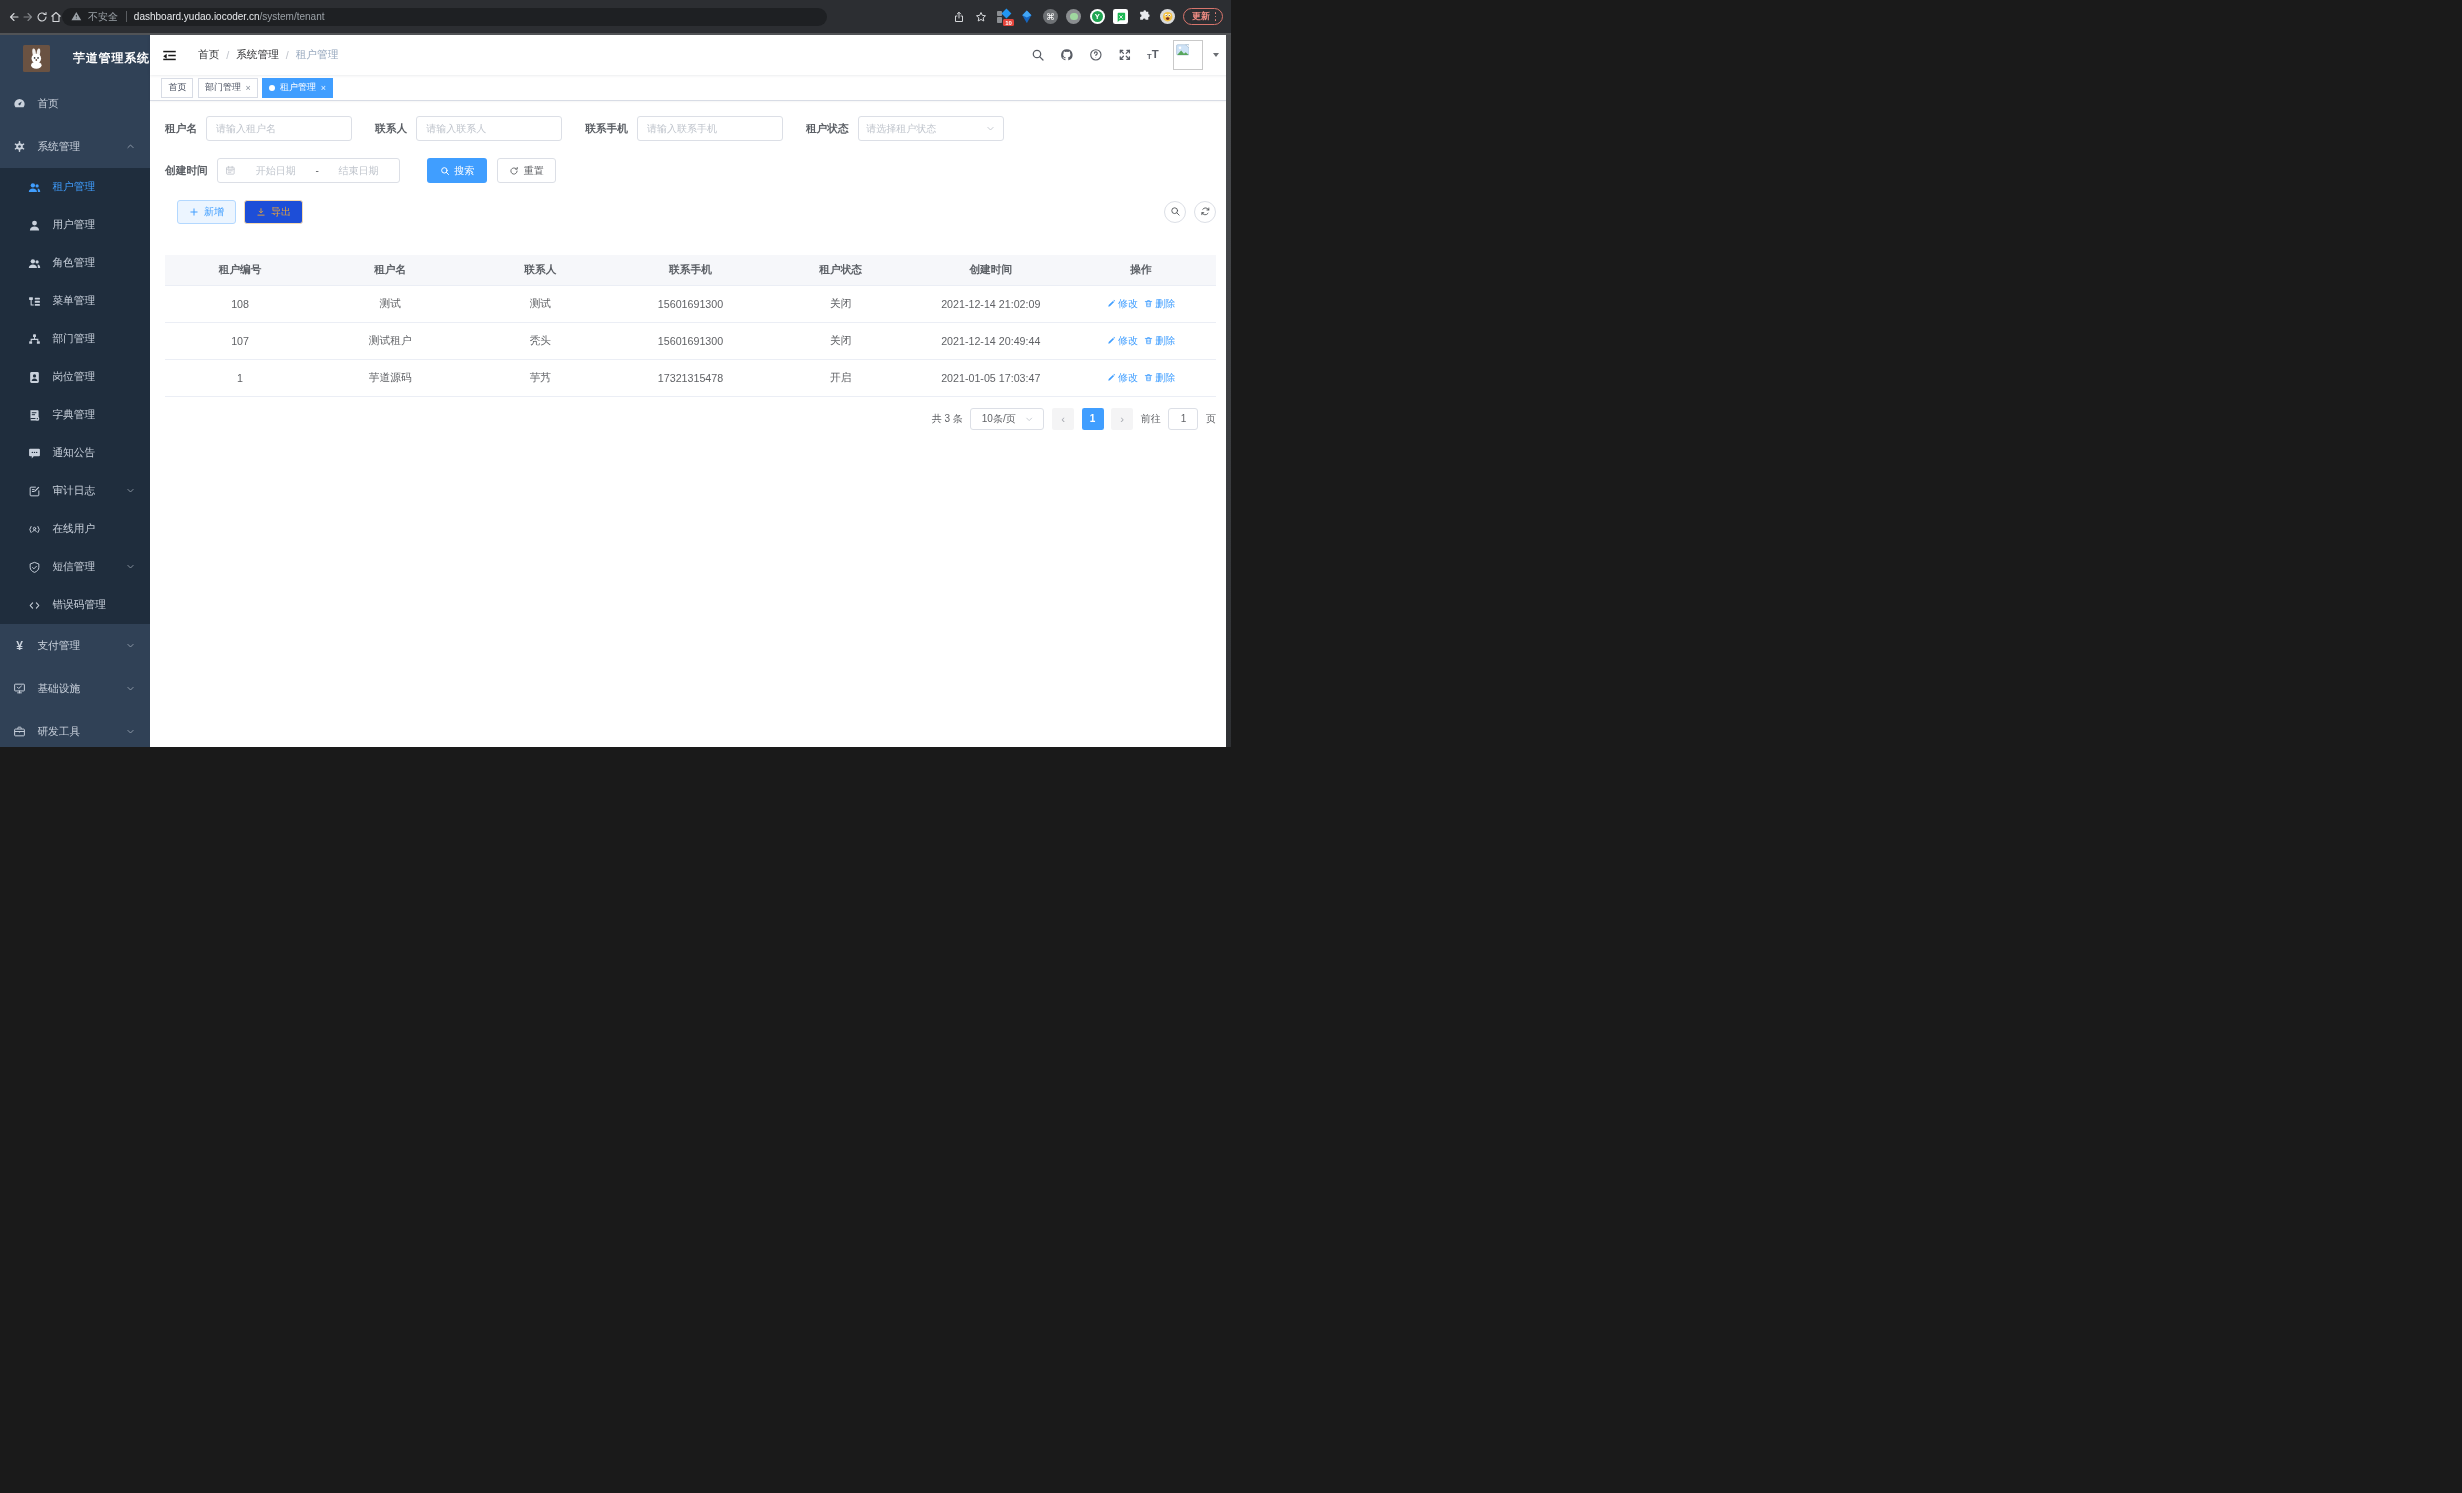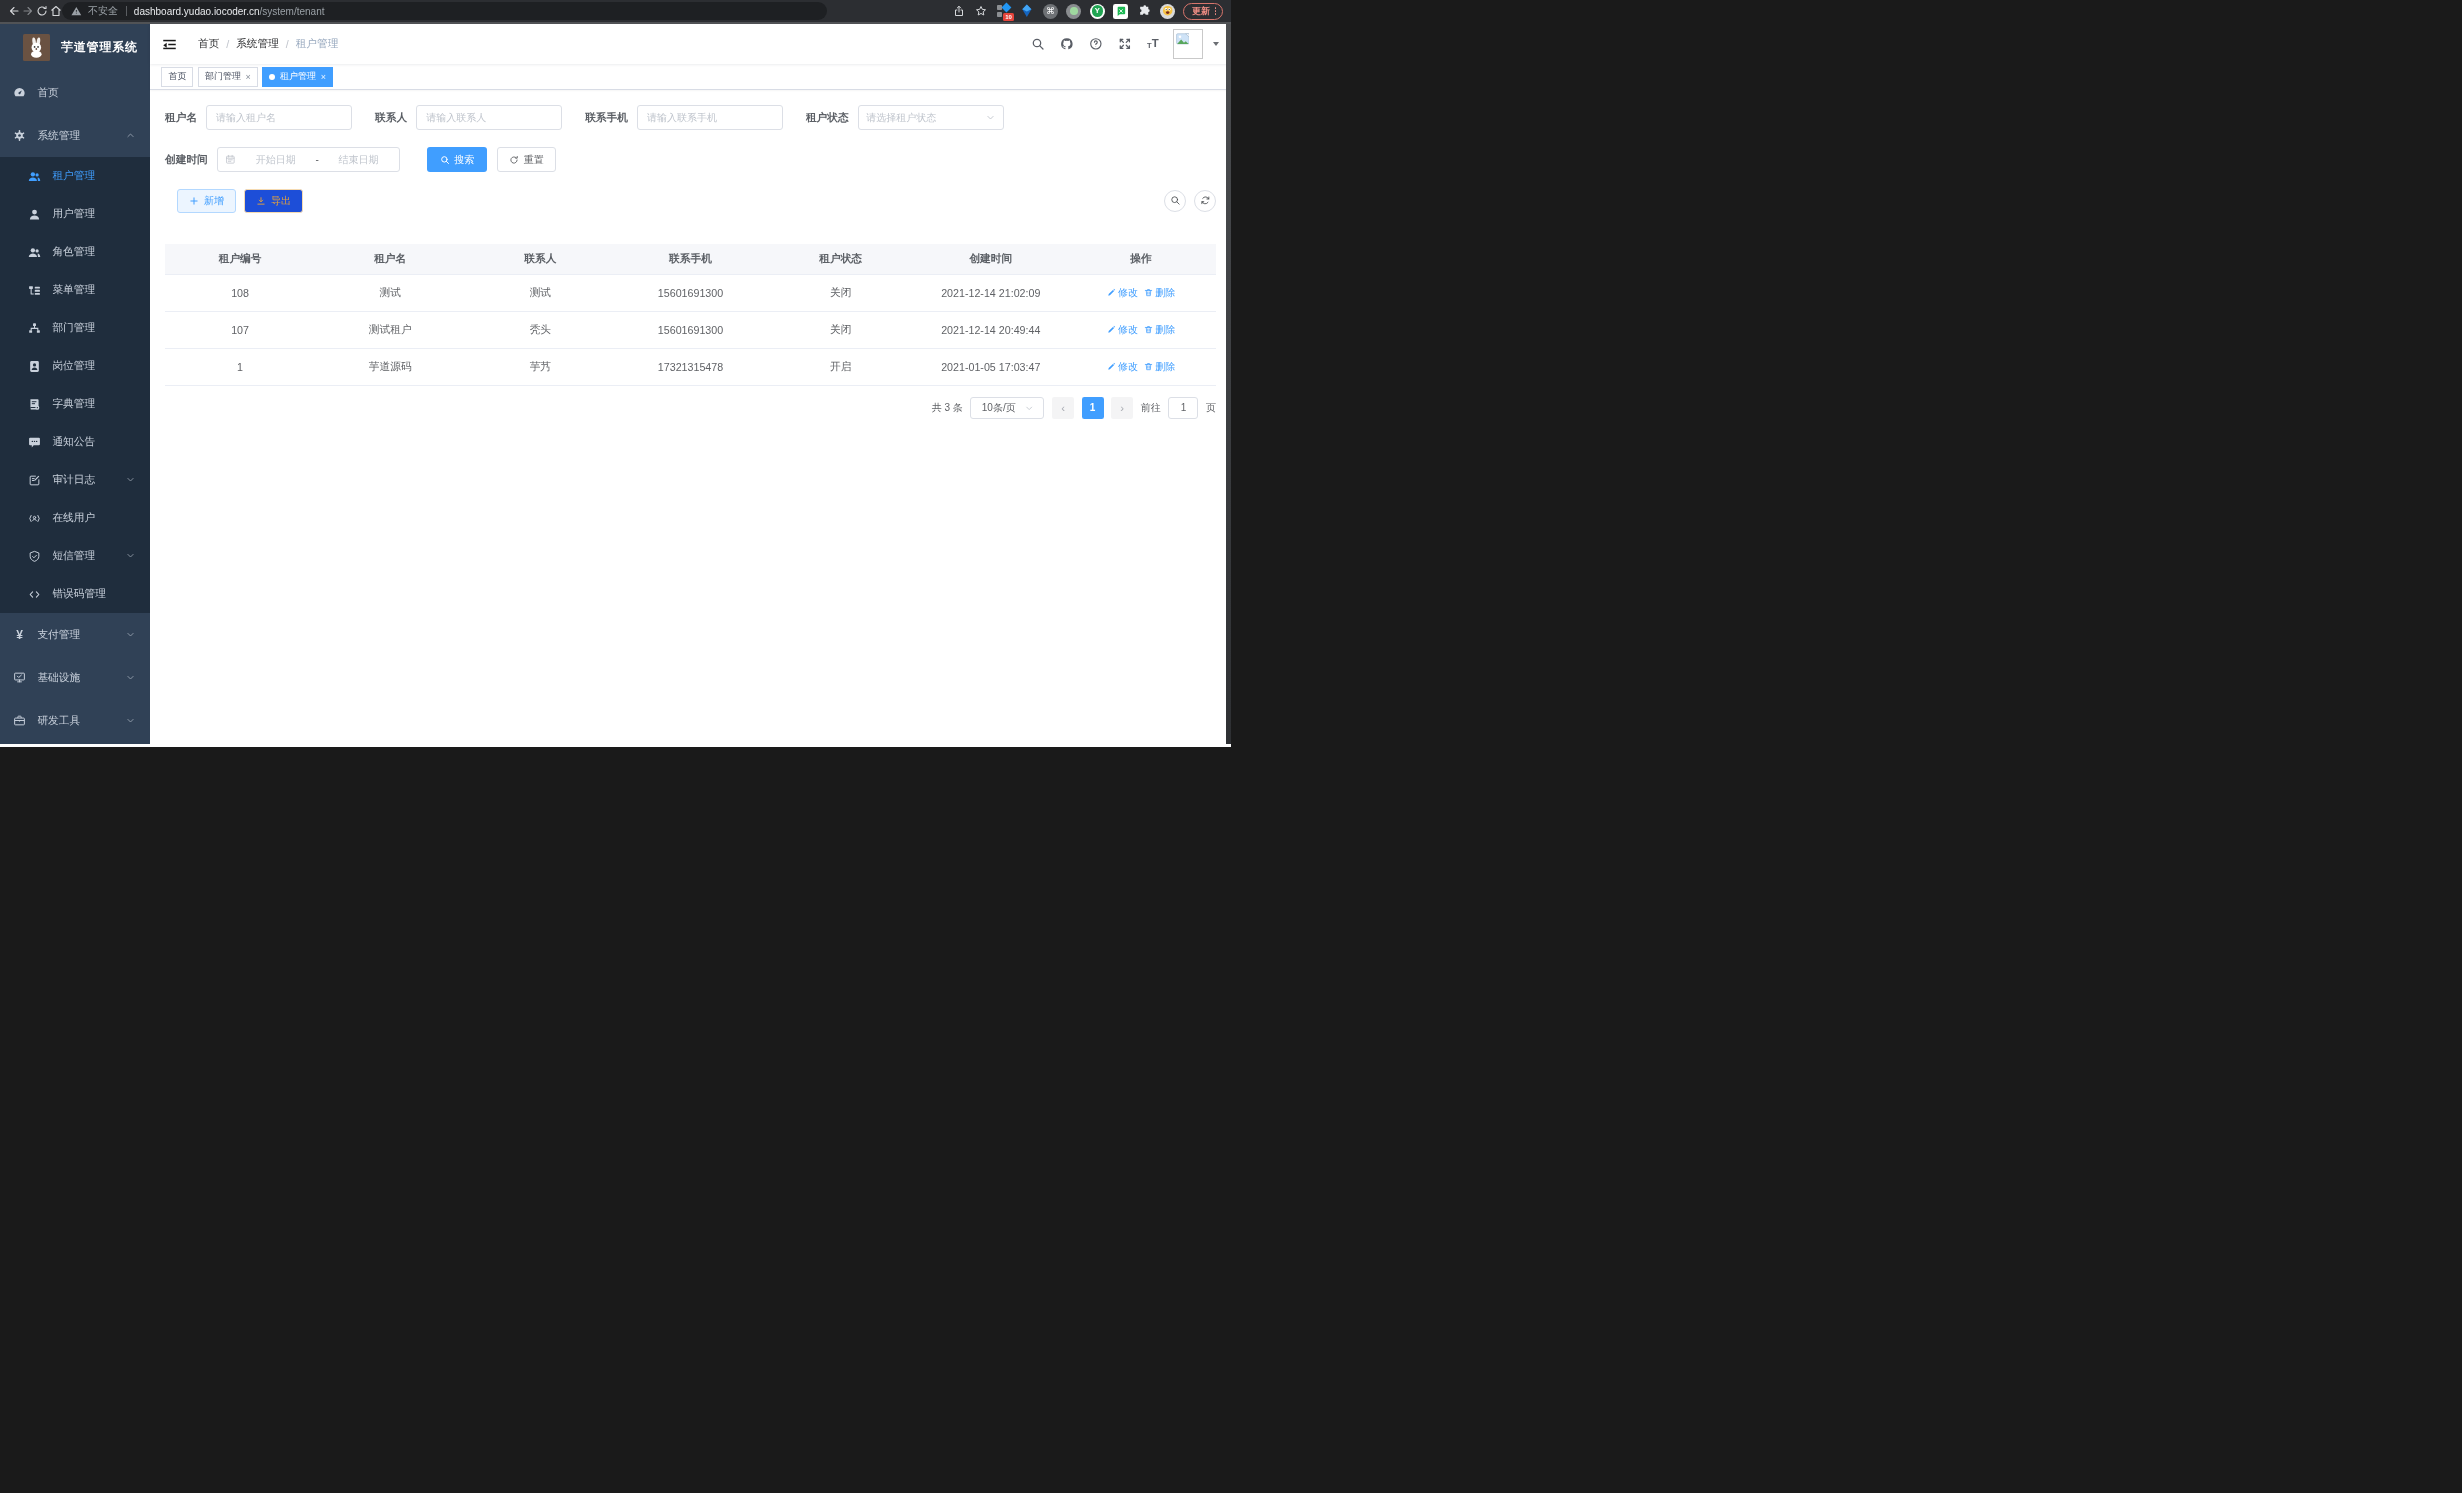--- a/index.html
+++ b/index.html
@@ -1,20 +1,20 @@
 <!DOCTYPE html>
 <html style="font-size:12px"><head>
 <meta charset="utf-8">
 <style>
   html,body{margin:0;padding:0;background:#1a1a1a;}
   *{box-sizing:border-box;font-family:"Liberation Sans","DejaVu Sans",sans-serif;}
   .screen{width:1231px;height:747px;position:relative;overflow:hidden;background:#fff;}
 
   
-  .browser-bar{height:24px;background:#2c2e32;display:flex;align-items:center;padding:0 7.6px;gap:0;border-bottom:2.3px solid #515356;}
+  .browser-bar{height:35px;background:#2c2e32;display:flex;align-items:center;padding:0 7.6px;gap:0;border-bottom:2.3px solid #515356;}
   .bicon{width:13.7px;height:13.7px;color:#d5d7da;flex:0 0 auto;display:flex;align-items:center;justify-content:center;}
   .bicon svg{width:12px;height:12px;}
   .bicon.dim{color:#83868a;}
   .url-pill{height:18px;flex:0 0 auto;width:765px;background:#1e2023;border-radius:9px;display:flex;align-items:center;padding:0 9px;gap:6px;color:#9aa0a6;font-size:10px;}
   .url-pill .sep{width:0.8px;height:10.7px;background:#5a5d61;margin:0 1.5px;}
   .url-domain{color:#e8eaed;}
   .url-path{color:#9aa0a6;}
   .chrome-right{margin-left:auto;display:flex;align-items:center;gap:8.4px;}
   .ext{width:15px;height:15px;position:relative;display:flex;align-items:center;justify-content:center;flex:0 0 auto;}
   .ext .sq1{position:absolute;left:0.8px;top:1.5px;width:5.3px;height:5.3px;background:#8c8f93;border-radius:0.8px;}
@@ -25,21 +25,21 @@
   .update-pill{height:17px;border:1.5px solid #d8756c;border-radius:9px;color:#ef8d84;font-size:9px;font-weight:bold;display:flex;align-items:center;gap:4.6px;padding:0 6px 0 7.6px;}
   .vdots{display:inline-flex;flex-direction:column;gap:1.5px;}
   .vdots i{width:1.9px;height:1.9px;border-radius:50%;background:#ef8d84;}
 
   
   .app{display:flex;height:720px;position:relative;}
   .edge-strip{position:absolute;right:0;top:0;bottom:0;width:4.6px;background:linear-gradient(180deg,#4b4d50,#2e3033);z-index:50;}
 
   
   .sidebar{--menu-bg:#304156;width:150px;background:#304156;color:#c9d1dc;flex:0 0 auto;overflow:hidden;}
-  .logo-row{height:47px;display:flex;align-items:center;padding-left:23px;gap:11px;}
+  .logo-row{height:47px;display:flex;align-items:center;padding-left:23px;gap:23px;}
   .logo-box{width:27px;height:27px;background:#6a5242;border-radius:1.5px;display:flex;align-items:center;justify-content:center;}
   .logo-box svg{width:23px;height:23px;}
   .app-title{color:#fff;font-size:12px;font-weight:bold;letter-spacing:0.8px;}
   .mi{height:43px;display:flex;align-items:center;padding:0 7.6px 0 13px;gap:11.4px;font-size:10.7px;cursor:pointer;}
   .mi .ic{width:13px;height:13px;flex:0 0 auto;display:flex;align-items:center;justify-content:center;}
   .mi .ic svg{width:13px;height:13px;}
   .mi .chev{margin-left:auto;margin-right:7.6px;opacity:.65;}
   .mi .chev svg{width:9px;height:9px;}
   .submenu{--menu-bg:#1f2d3d;background:#1f2d3d;}
   .submenu .mi{height:38px;padding-left:28px;}

